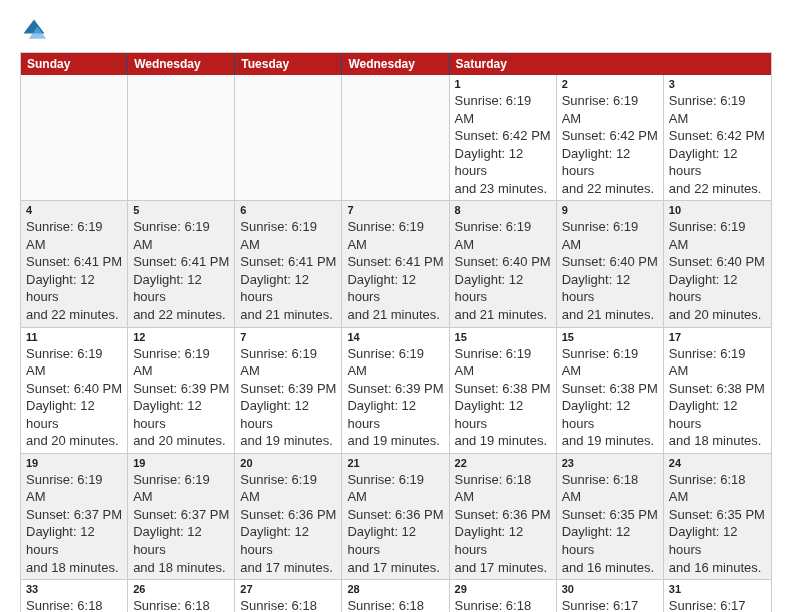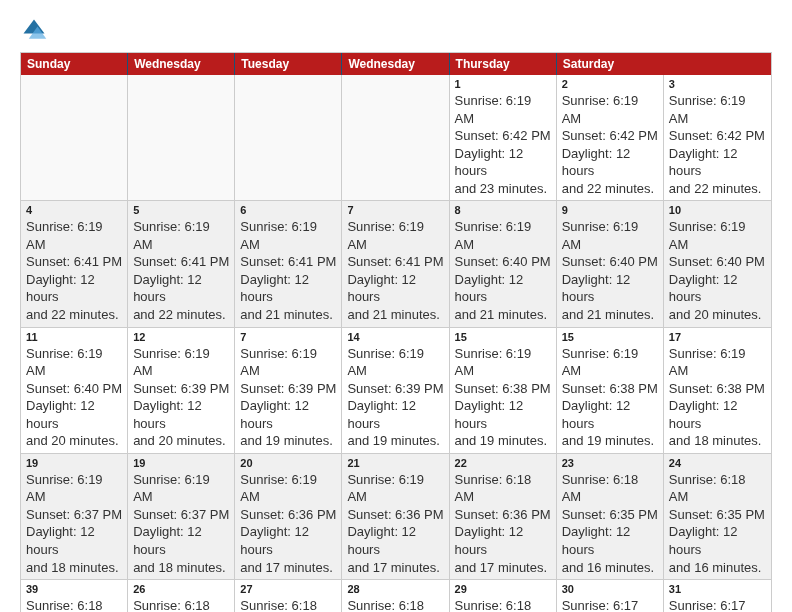--- a/index.html
+++ b/index.html
@@ -129,21 +129,20 @@
       <div class="subtitle"></div>
     </div>
   </div>
 
   <div class="calendar">
     <div class="cal-header-row" id="cal-header">
         <div class="cal-header-cell">Sunday</div>
         <div class="cal-header-cell">Wednesday</div>
         <div class="cal-header-cell">Tuesday</div>
         <div class="cal-header-cell">Wednesday</div>
-        <div class="cal-header-cell">Thursday</div>
         <div class="cal-header-cell">Saturday</div>
       </div>
     <div class="cal-body" id="cal-body">
         <div class="cal-week">
           <div class="cal-cell empty"></div>
           <div class="cal-cell empty"></div>
           <div class="cal-cell empty"></div>
           <div class="cal-cell empty"></div>
           <div class="cal-cell">
             <span class="day-num">1</span>
@@ -315,21 +314,21 @@
           <div class="cal-cell shaded">
             <span class="day-num">24</span>
             <div class="cell-info" style="white-space: pre-line;">Sunrise: 6:18 AM
 Sunset: 6:35 PM
 Daylight: 12 hours
 and 16 minutes.</div>
           </div>
         </div>
         <div class="cal-week">
           <div class="cal-cell">
-            <span class="day-num">39</span>
+            <span class="day-num">33</span>
             <div class="cell-info" style="white-space: pre-line;">Sunrise: 6:18 AM
 Sunset: 6:34 PM
 Daylight: 12 hours
 and 16 minutes.</div>
           </div>
           <div class="cal-cell">
             <span class="day-num">26</span>
             <div class="cell-info" style="white-space: pre-line;">Sunrise: 6:18 AM
 Sunset: 6:34 PM
 Daylight: 12 hours

